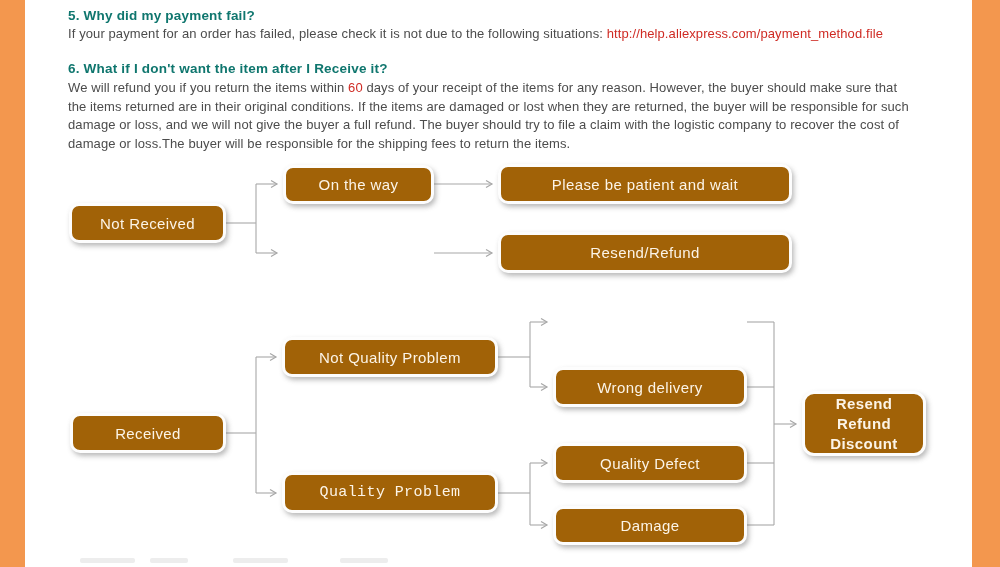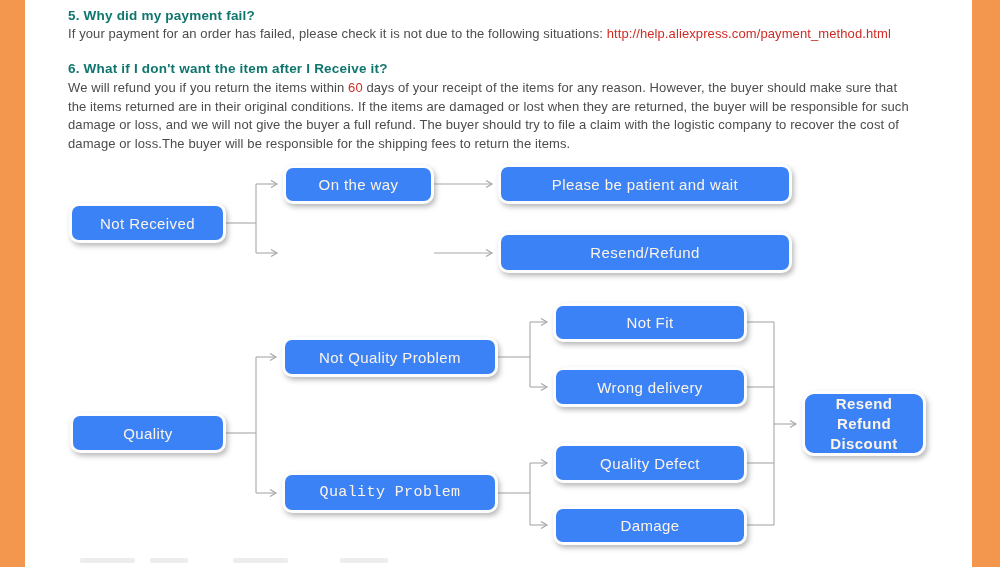--- a/index.html
+++ b/index.html
@@ -45,21 +45,21 @@
 
   .connectors {
     position: absolute;
     left: 0; top: 0;
     pointer-events: none;
   }
 
   .node {
     position: absolute;
     box-sizing: border-box;
-    background: #3b82f6;
+    background: #a16207;
     border: 3px solid #FDFDFD;
     border-radius: 10px;
     box-shadow: 2px 3px 5px rgba(105,105,105,0.45);
     color: #FCF4E7;
     font-size: 15px;
     letter-spacing: 0.4px;
     display: flex;
     align-items: center;
     justify-content: center;
     text-align: right;
@@ -82,21 +82,21 @@
 </head>
 <body>
 
 <div class="page">
 
   <div class="sidebar left"></div>
   <div class="sidebar right"></div>
 
   <div class="q-heading" style="top:8px">5. Why did my payment fail?</div>
 
-  <div class="q-body" style="top:26px"><span>If your payment for an order has failed, please check it is not due to the following  situations: </span><a class="link">http://help.aliexpress.com/payment_method.html</a></div>
+  <div class="q-body" style="top:26px"><span>If your payment for an order has failed, please check it is not due to the following  situations: </span><a class="link">http://help.aliexpress.com/payment_method.file</a></div>
 
   <div class="q-heading" style="top:61px">6. What if I don't want the item after I Receive it?</div>
 
   <div class="q-body para" style="top:79px"><span>We will refund you if you return the items within </span><span class="red">60</span><span> days of your receipt of the items for any reason. However, the buyer should make sure that the items returned are in their original conditions.  If the items are damaged or lost when they are returned, the buyer will be responsible for such damage or loss, and we will not give the buyer a full refund.  The buyer should try to file a claim with the logistic company to recover the cost of damage or loss.The buyer will be responsible for the shipping fees to return the items.</span></div>
 
   <svg class="connectors" width="1000" height="567" viewBox="0 0 1000 567">
     <defs>
       <marker id="arrow" markerWidth="9" markerHeight="10" refX="7" refY="4.5" orient="auto" markerUnits="userSpaceOnUse">
         <path d="M1,1 L7,4.5 L1,8" fill="none" stroke="#A8A8A8" stroke-width="1.2"></path>
       </marker>
@@ -132,24 +132,23 @@
       <path d="M774,322 V525"></path>
       <path d="M774,424 H796" marker-end="url(#arrow)"></path>
     </g>
   </svg>
 
   <div class="node" style="left:69px;  top:203px; width:157px; height:40px;">Not Received</div>
   <div class="node" style="left:283px; top:165px; width:151px; height:39px;">On the way</div>
   <div class="node" style="left:498px; top:164px; width:294px; height:40px;">Please be patient and wait</div>
   <div class="node" style="left:498px; top:232px; width:294px; height:41px;">Resend/Refund</div>
 
-  <div class="node" style="left:70px;  top:413px; width:156px; height:40px;">Quality</div>
+  <div class="node" style="left:70px;  top:413px; width:156px; height:40px;">Received</div>
   <div class="node" style="left:282px; top:337px; width:216px; height:40px;">Not Quality Problem</div>
   <div class="node" style="left:282px; top:472px; width:216px; height:41px;font-family:Liberation Mono, monospace;">Quality Problem</div>
-  <div class="node" style="left:553px; top:303px; width:194px; height:39px;">Not Fit</div>
   <div class="node" style="left:553px; top:367px; width:194px; height:40px;">Wrong delivery</div>
   <div class="node" style="left:553px; top:443px; width:194px; height:40px;">Quality Defect</div>
   <div class="node" style="left:553px; top:506px; width:194px; height:39px;">Damage</div>
 
   <div class="node outcome" style="left:802px; top:391px; width:124px; height:65px;">
     <span>Resend</span>
     <span>Refund</span>
     <span>Discount</span>
   </div>
 

